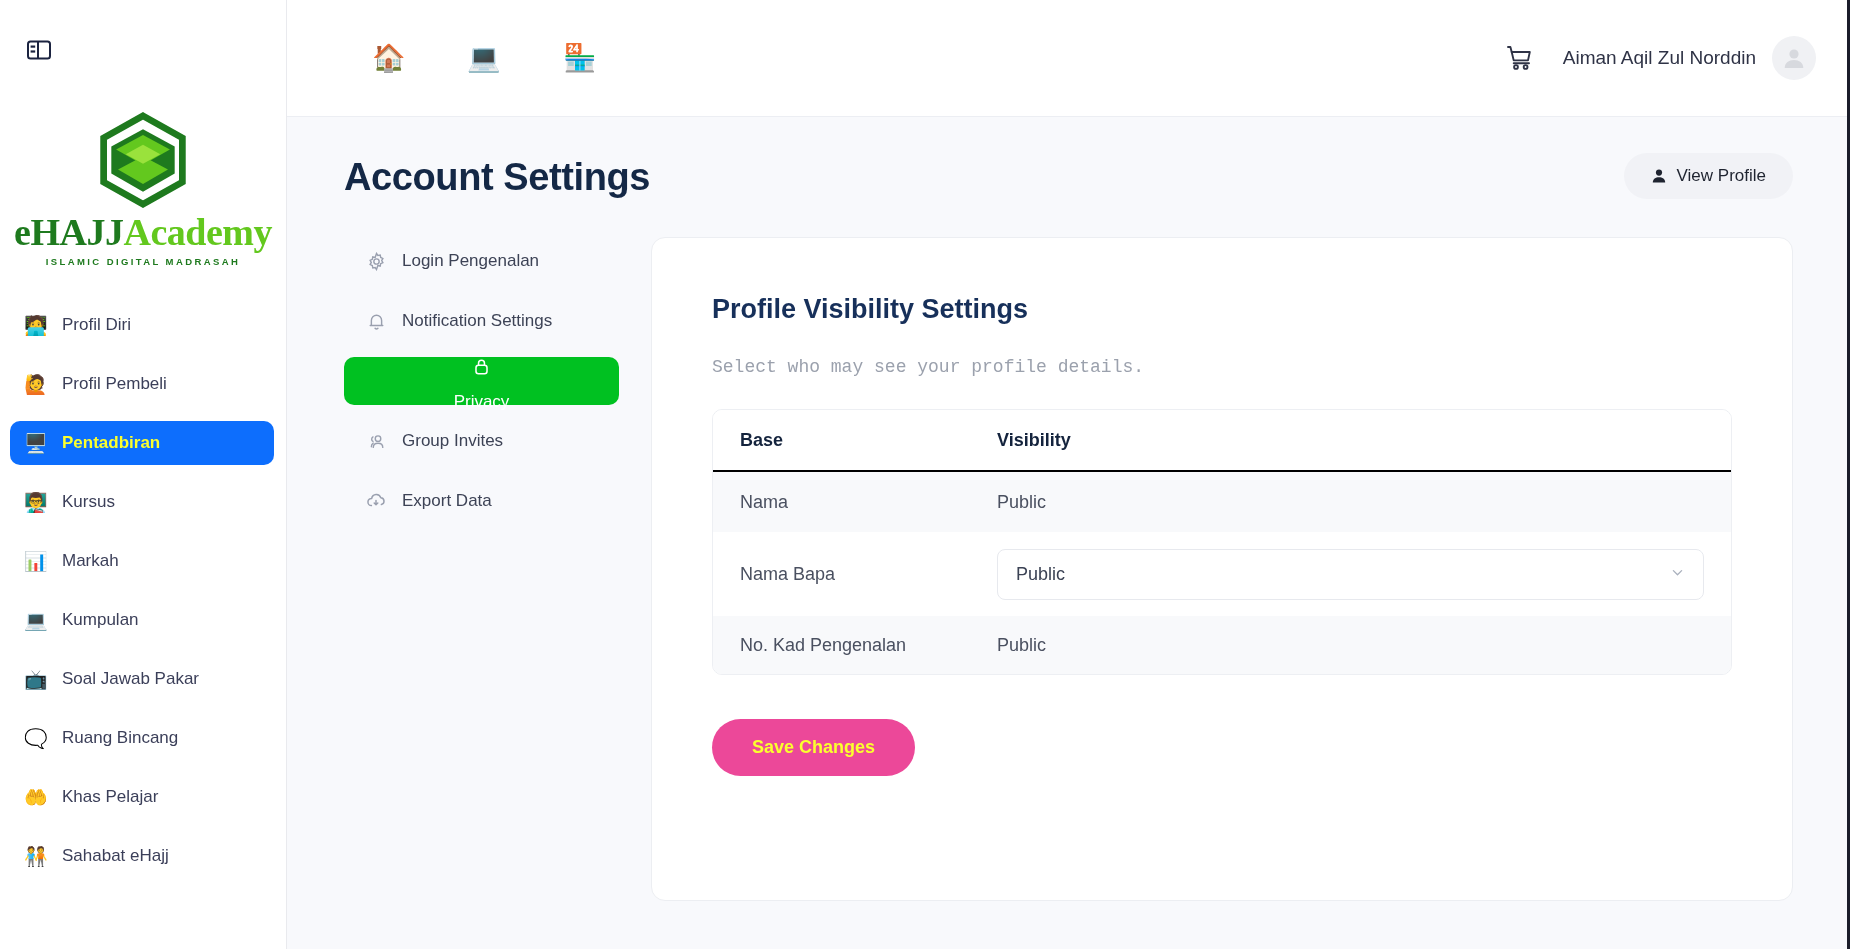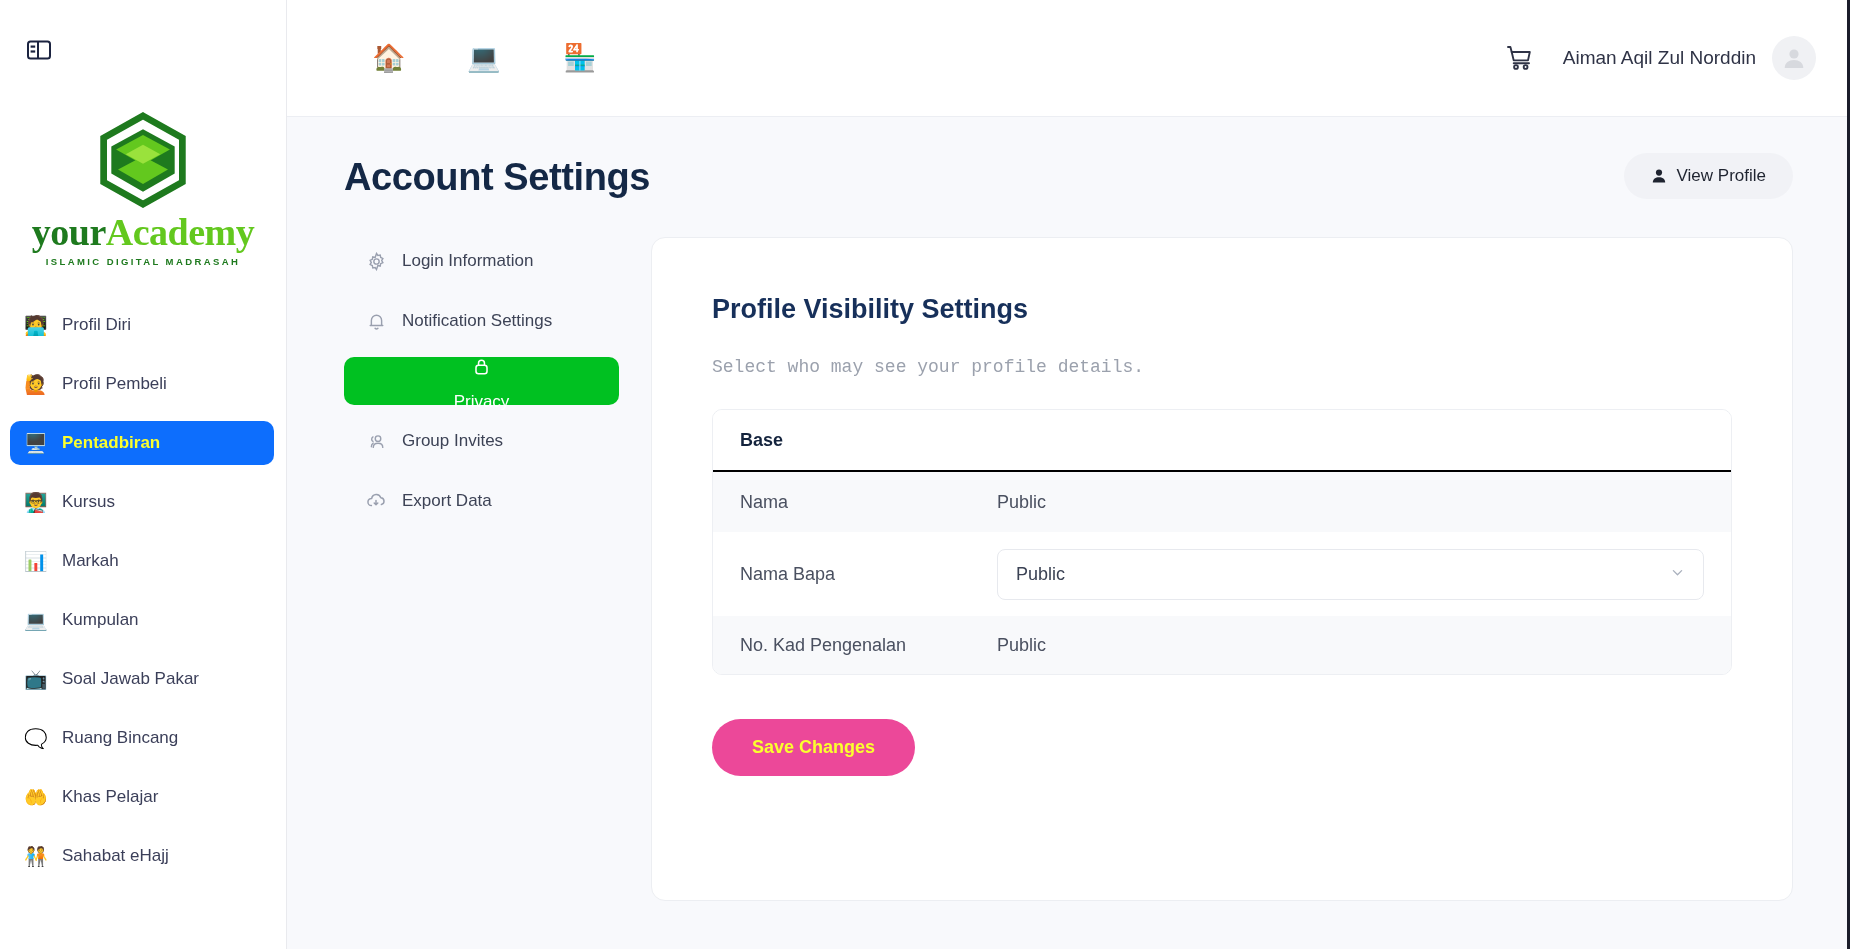--- a/index.html
+++ b/index.html
@@ -134,21 +134,21 @@
 
     <div class="brand">
       <svg class="brand-mark" viewBox="0 0 100 100">
         <polygon points="50,4 91,27 91,73 50,96 9,73 9,27" fill="none" stroke="#1e7a1e" stroke-width="7"></polygon>
         <polygon points="50,18 83,36 83,64 50,83 17,64 17,36" fill="#1e7a1e"></polygon>
         <polygon points="50,24 78,39 50,55 22,39" fill="#63c81e"></polygon>
         <polygon points="50,46 76,60 50,75 24,60" fill="#63c81e"></polygon>
         <polygon points="50,34 68,44 50,54 32,44" fill="#9ae23c"></polygon>
       </svg>
       <div class="brand-word">
-        <span class="bw-a">your</span>
+        <span class="bw-a">eHAJJ</span>
           <span class="bw-b">Academy</span>
       </div>
       <div class="brand-sub">ISLAMIC DIGITAL MADRASAH</div>
     </div>
 
     <nav class="nav">
       <div class="nav-item">
         <span class="emoji">🧑‍💻</span>
         <span>Profil Diri</span>
       </div>
@@ -238,21 +238,21 @@
       <div class="body-row">
 
         <nav class="settings-tabs">
           <div class="stab">
             <span class="ic">
               <svg width="19" height="19" viewBox="0 0 20 20" fill="none" stroke="currentColor" stroke-width="1.5">
                 <circle cx="10" cy="10" r="2.8"></circle>
                 <path d="M10 1.6l1.4 2.1 2.5-.5.5 2.5 2.3 1.1-1.2 2.2 1.2 2.2-2.3 1.1-.5 2.5-2.5-.5L10 18.4 8.6 16.3l-2.5.5-.5-2.5-2.3-1.1 1.2-2.2-1.2-2.2 2.3-1.1.5-2.5 2.5.5z"></path>
               </svg>
             </span>
-            <span>Login Information</span>
+            <span>Login Pengenalan</span>
           </div>
 
           <div class="stab">
             <span class="ic">
               <svg width="19" height="19" viewBox="0 0 20 20" fill="none" stroke="currentColor" stroke-width="1.5" stroke-linejoin="round">
                 <path d="M4.6 14.2V8.9a5.4 5.4 0 1110.8 0v5.3h1.2H3.4z"></path>
                 <path d="M8.2 16.6a1.9 1.9 0 003.6 0"></path>
               </svg>
             </span>
             <span>Notification Settings</span>
@@ -292,20 +292,21 @@
         </nav>
 
         <section class="card">
           <h2 class="card-title">Profile Visibility Settings</h2>
           <p class="card-sub">Select who may see your profile details.</p>
 
           <div class="vtable">
 
             <div class="vrow head">
               <div class="vc-base">Base</div>
+              <div class="vc-vis">Visibility</div>
             </div>
 
             <div class="vrow alt r1">
               <div class="vc-base">Nama</div>
               <div class="vc-vis">Public</div>
             </div>
 
             <div class="vrow plain r2">
               <div class="vc-base">Nama Bapa</div>
               <div class="vc-vis">

